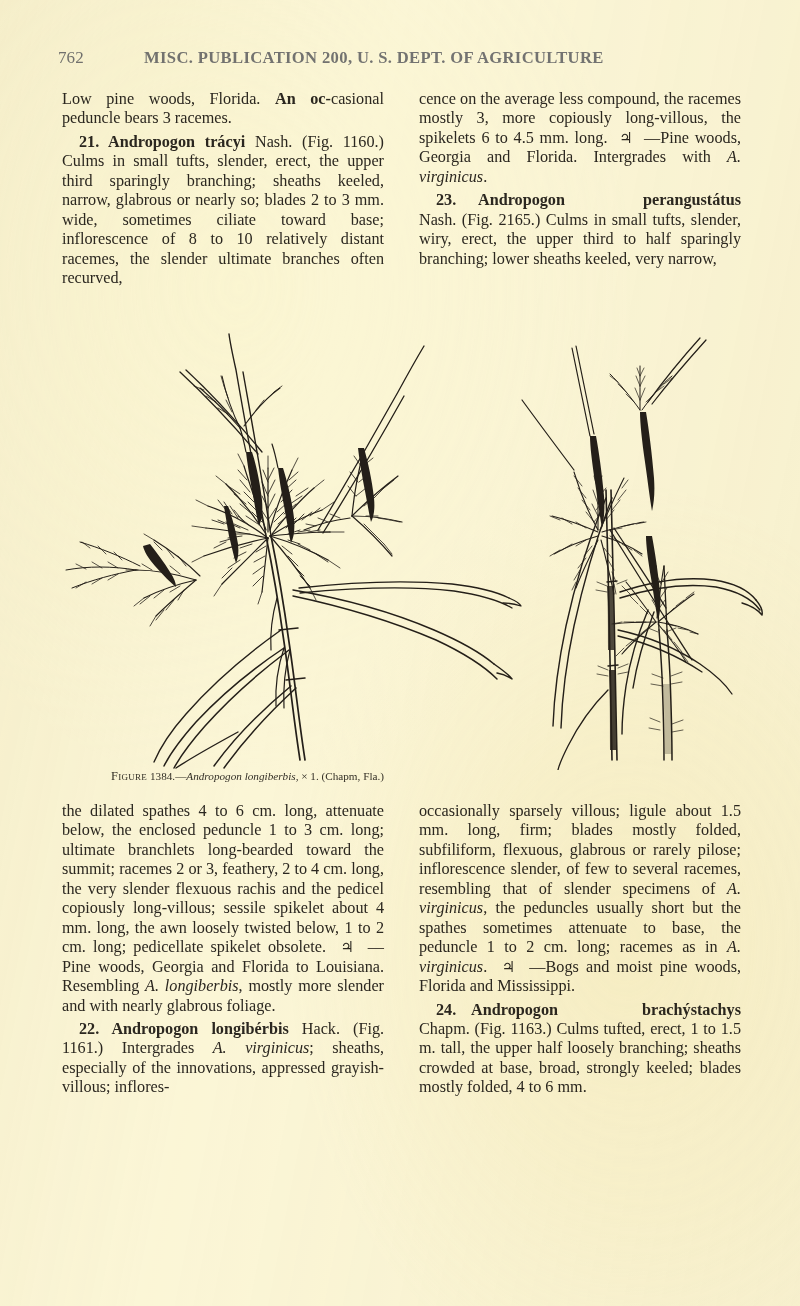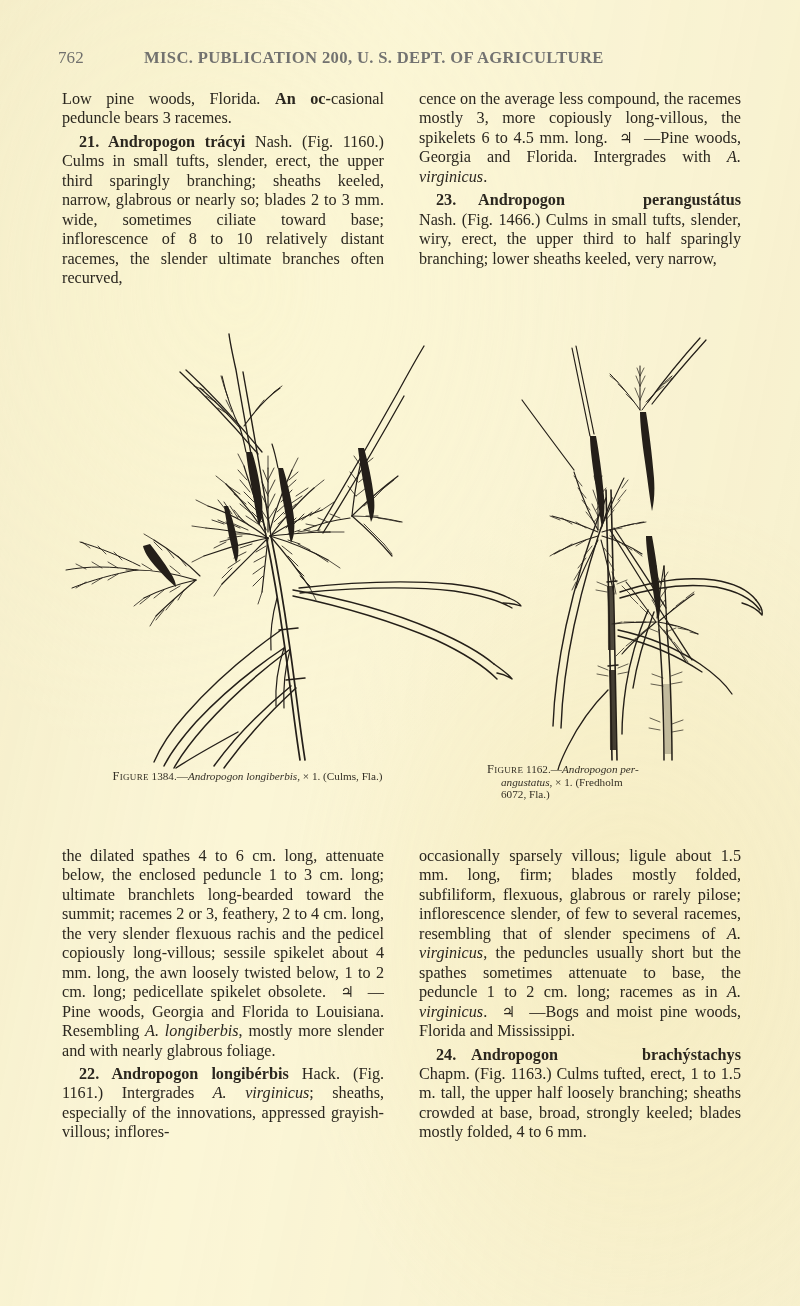--- a/index.html
+++ b/index.html
@@ -60,21 +60,21 @@
     font-size: 16.2px;
     line-height: 19.45px;
     text-align: justify;
     text-justify: inter-word;
     hyphens: manual;
   }
   .col.left  { left: 58px; }
   .col.right { left: 415px; }
 
   .block-top    { top: 86px; }
-  .block-bottom { top: 843px; }
+  .block-bottom { top: 798px; }
 
   .col p { margin: 4px; }
   .col p.ind { text-indent: 17px; }
 
   .sp { font-style: italic; }
   .bd { font-weight: bold; }
   .perennial {
     font-family: "DejaVu Sans", sans-serif;
     font-size: 15px;
     font-style: normal;
@@ -143,21 +143,21 @@
 
   <div class="col left block-top">
     <p><span>Low pine woods, Florida. </span><span class="bd">An oc-</span><span>casional peduncle bears 3 racemes.</span></p>
 
     <p class="ind"><span class="bd">21.</span><span class="bd headrun"> </span><span class="bd">Andropogon</span><span class="bd"> </span><span class="bd">trácyi</span><span> </span><span>Nash. (Fig. 1160.)</span><span> Culms in small tufts, slender, erect, the upper third sparingly branching; sheaths keeled, narrow, glabrous or nearly so; blades 2 to 3 mm. wide, sometimes ciliate toward base; inflorescence of 8 to 10 relatively distant racemes, the slender ultimate branches often recurved,</span></p>
   </div>
 
   <div class="col right block-top">
     <p><span>cence on the average less compound, the racemes mostly 3, more copiously long-villous, the spikelets 6 to 4.5 mm. long.</span><span>&nbsp; </span><span class="perennial">♃</span><span>&nbsp; </span><span>—Pine woods, Georgia and Florida. Intergrades with </span><span class="sp">A. virginicus</span><span>.</span></p>
 
-    <p class="ind"><span class="bd">23.</span><span class="bd"> </span><span class="bd">Andropogon</span><span class="gapwide2"></span><span class="bd">perangustátus</span><span> </span><span>Nash. (Fig. 1466.)</span><span> Culms in small tufts, slender, wiry, erect, the upper third to half sparingly branching; lower sheaths keeled, very narrow,</span></p>
+    <p class="ind"><span class="bd">23.</span><span class="bd"> </span><span class="bd">Andropogon</span><span class="gapwide2"></span><span class="bd">perangustátus</span><span> </span><span>Nash. (Fig. 2165.)</span><span> Culms in small tufts, slender, wiry, erect, the upper third to half sparingly branching; lower sheaths keeled, very narrow,</span></p>
   </div>
 
   <div id="figures">
     <svg width="800" height="440" viewBox="0 0 800 440">
 
       <g>
 
         <g class="ink" stroke-width="1.7">
           <path d="M300,430 C294,392 290,352 284,312 C279,276 273,240 266,206"></path>
           <path d="M305,430 C299,392 295,352 289,312 C284,276 278,240 271,206"></path>
@@ -483,28 +483,23 @@
 
         <g class="ink" stroke-width="0.7">
           <path d="M660,392 L650,388 M660,400 L649,398 M672,394 L683,390 M672,402 L683,400"></path>
         </g>
       </g>
 
     </svg>
   </div>
 
   <div class="caption" id="caption-1161">
-    <span class="figlabel">Figure</span><span> </span><span>1384.</span><span>—</span><span class="it">Andropogon longiberbis</span><span>, × 1.</span><span> </span><span>(Culms, Fla.)</span>
-  </div>
-
-  <div class="caption" id="caption-1162">
-    <span class="l1"><span class="figlabel">Figure</span><span> </span><span>1162.</span><span>—</span><span class="it">Andropogon per-</span></span>
-    <span class="l2"><span class="it">angustatus</span><span>, × 1.</span><span> </span><span>(Fredholm</span></span>
-    <span class="l3"><span>6072, Fla.)</span></span>
-  </div>
+    <span class="figlabel">Figure</span><span> </span><span>1384.</span><span>—</span><span class="it">Andropogon longiberbis</span><span>, × 1.</span><span> </span><span>(Chapm, Fla.)</span>
+  </div>
+
 
   <div class="col left block-bottom">
     <p><span>the dilated spathes 4 to 6 cm. long, attenuate below, the enclosed peduncle 1 to 3 cm. long; ultimate branchlets long-bearded toward the summit; racemes 2 or 3, feathery, 2 to 4 cm. long, the very slender flexuous rachis and the pedicel copiously long-villous; sessile spikelet about 4 mm. long, the awn loosely twisted below, 1 to 2 cm. long; pedicellate spikelet obsolete.</span><span>&nbsp; </span><span class="perennial">♃</span><span>&nbsp; </span><span>—Pine woods, Georgia and Florida to Louisiana. Resembling </span><span class="sp">A. longiberbis</span><span>, mostly more slender and with nearly glabrous foliage.</span></p>
 
     <p class="ind"><span class="bd">22.</span><span class="bd"> </span><span class="bd">Andropogon</span><span class="bd"> </span><span class="bd">longibérbis</span><span> </span><span>Hack. (Fig. 1161.)</span><span> Intergrades </span><span class="sp">A. virginicus</span><span>; sheaths, especially of the innovations, appressed grayish-villous; inflores-</span></p>
   </div>
 
   <div class="col right block-bottom">
     <p><span>occasionally sparsely villous; ligule about 1.5 mm. long, firm; blades mostly folded, subfiliform, flexuous, glabrous or rarely pilose; inflorescence slender, of few to several racemes, resembling that of slender specimens of </span><span class="sp">A. virginicus</span><span>, the peduncles usually short but the spathes sometimes attenuate to base, the peduncle 1 to 2 cm. long; racemes as in </span><span class="sp">A. virginicus</span><span>.</span><span>&nbsp; </span><span class="perennial">♃</span><span>&nbsp; </span><span>—Bogs and moist pine woods, Florida and Mississippi.</span></p>
 

